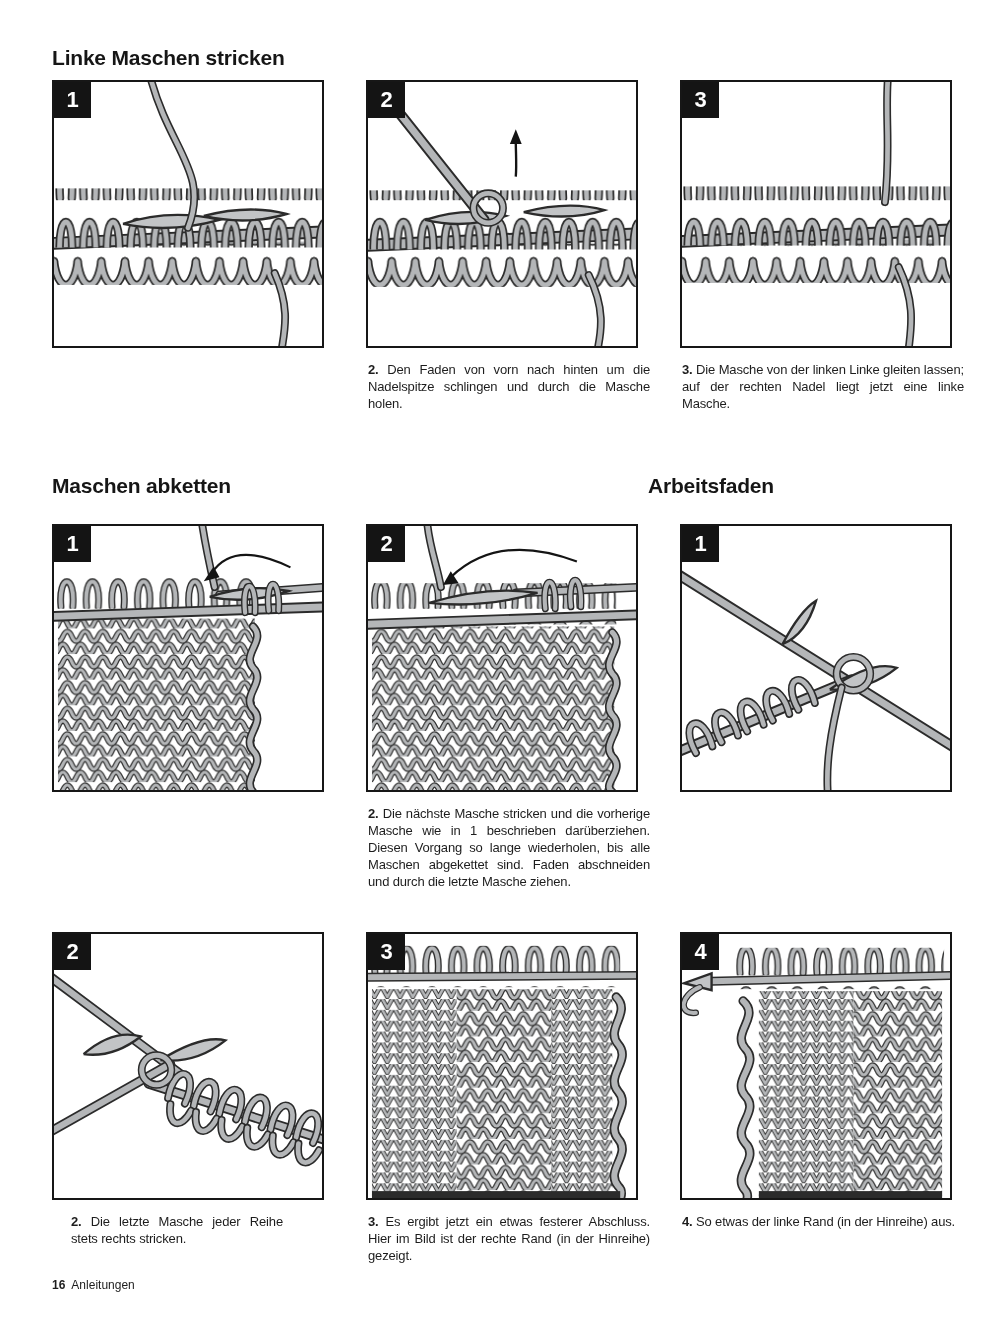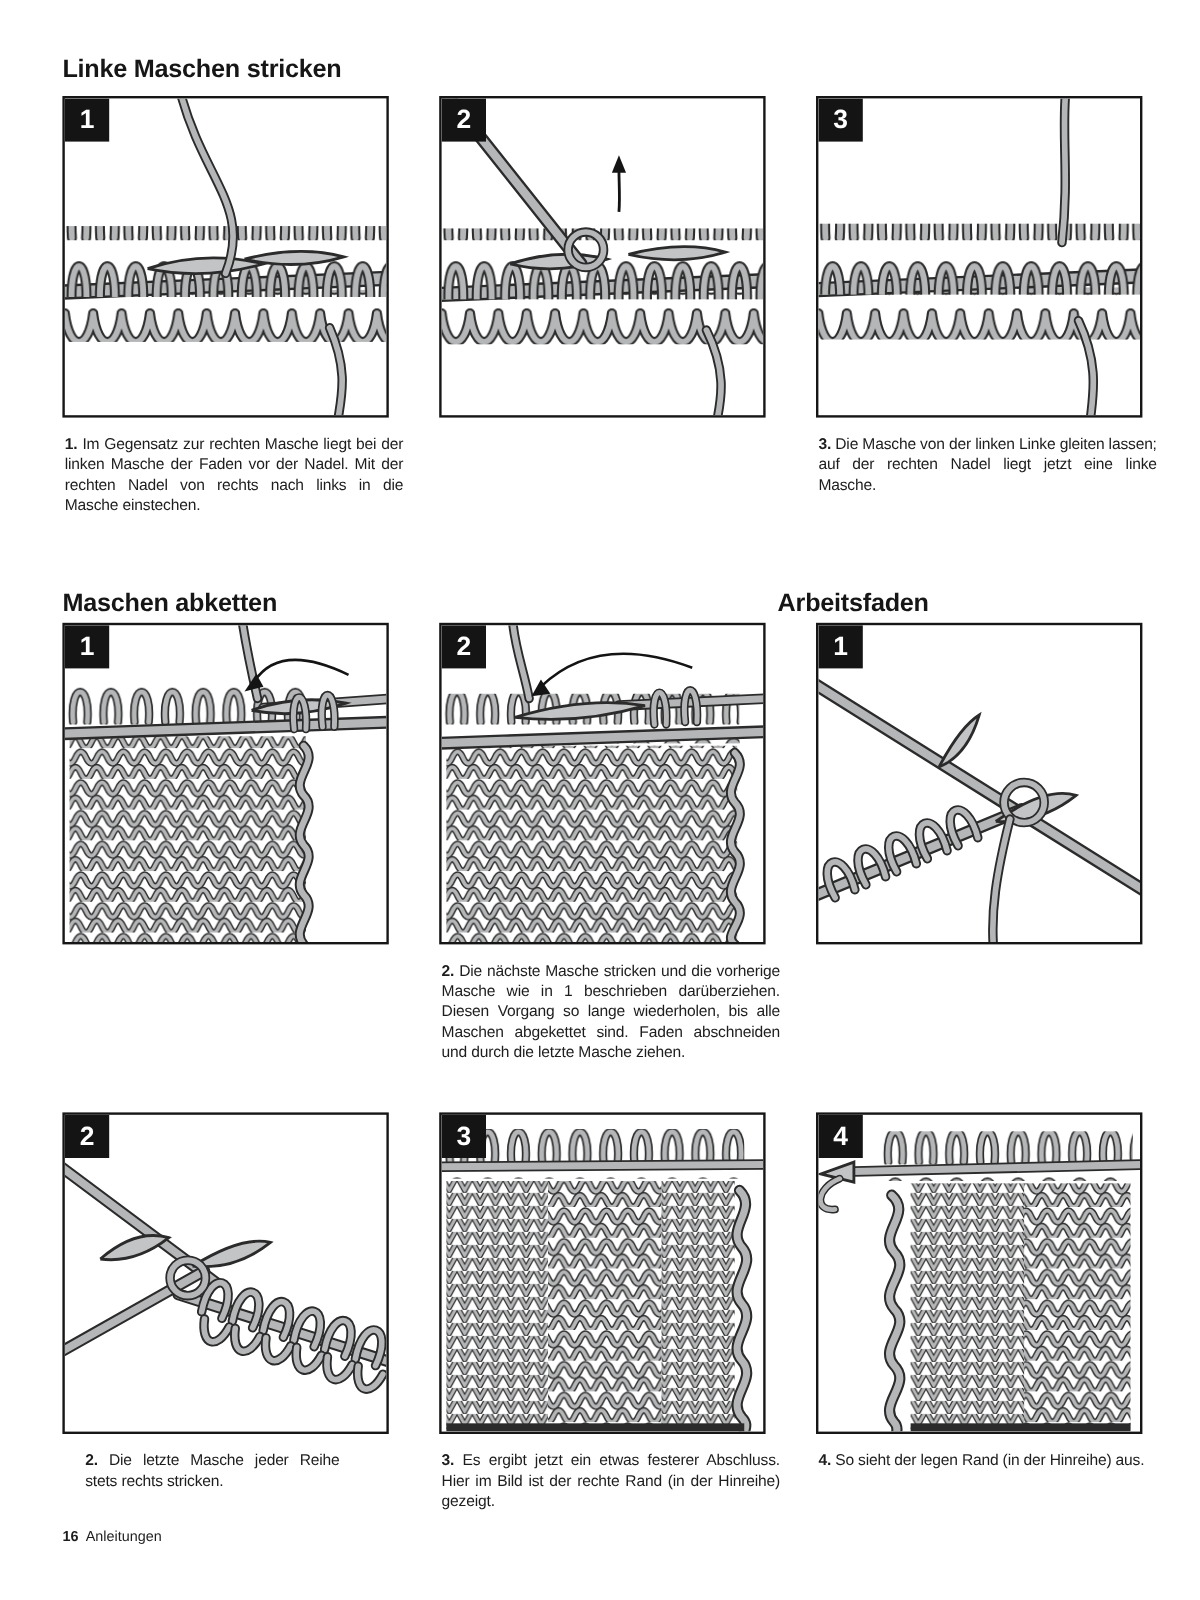--- a/index.html
+++ b/index.html
@@ -1,19 +1,19 @@
 <!DOCTYPE html>
 <html><head>
 <meta charset="utf-8">
 <style>
   html,body{margin:0;padding:0;background:#ffffff;}
   body{width:1000px;height:1333px;font-family:"Liberation Sans",sans-serif;color:#1d1d1d;overflow:hidden;}
   .page{padding:46px 48px 0 52px;box-sizing:border-box;width:1000px;height:1325px;position:relative;}
   .sec-title{font-size:21px;font-weight:bold;letter-spacing:-0.2px;color:#161616;margin:0 0 10px 0;}
-  .title-row{display:grid;grid-template-columns:272px 272px 272px;column-gap:26px;margin-top:62px;margin-bottom:4px;}
+  .title-row{display:grid;grid-template-columns:272px 272px 272px;column-gap:26px;margin-top:62px;margin-bottom:26px;}
   .title-row .sec-title{margin:0;}
   .figrow{display:grid;grid-template-columns:272px 272px 272px;column-gap:42px;align-items:start;}
   .panel{width:272px;height:268px;border:2px solid #161616;box-sizing:border-box;background:#fff;position:relative;overflow:hidden;}
   .panel svg{position:absolute;left:0;top:0;width:100%;height:100%;}
   .badge{position:absolute;left:0;top:0;width:37px;height:36px;background:#141414;color:#ffffff;
          font-size:22px;font-weight:bold;display:flex;align-items:center;justify-content:center;z-index:3;}
   .cap{font-size:13px;line-height:17px;letter-spacing:-0.15px;text-align:justify;margin:13px 0 0 2px;width:282px;}
   .cap .num{font-weight:bold;}
   .cap.narrow{width:212px;margin-left:19px;}
   .cap.oneline{text-align:left;}
@@ -88,24 +88,20 @@
           <path class="y" stroke-width="9" d="M-6,164 L278,152"></path>
           <rect x="-4" y="108" width="280" height="60" fill="url(#loopTop)"></rect>
           <path class="leaf" d="M70,144 Q118,128 168,140 Q118,154 70,144"></path>
           <path class="leaf" d="M152,136 Q198,124 236,134 Q196,146 152,136"></path>
           <path class="o" stroke-width="8" d="M98,-4 C118,70 158,92 136,148"></path>
           <path class="y" stroke-width="4.8" d="M98,-4 C118,70 158,92 136,148"></path>
           <path class="o" stroke-width="8" d="M224,194 C240,230 234,252 231,272"></path>
           <path class="y" stroke-width="4.8" d="M224,194 C240,230 234,252 231,272"></path>
         </svg>
       </div>
-      <figcaption class="cap">
-        <span class="num">1.</span>
-        <span>Im Gegensatz zur rechten Masche liegt bei der linken Masche der Faden vor der Nadel. Mit der rechten Nadel von rechts nach links in die Masche einstechen.</span>
-      </figcaption>
     </figure>
 
     <figure style="margin:0">
       <div class="panel">
         <div class="badge">2</div>
         <svg viewBox="0 0 272 268">
           <rect x="-4" y="164" width="280" height="44" fill="url(#chainBottom)"></rect>
           <path class="o" stroke-width="13" d="M-6,166 L278,154"></path>
           <path class="y" stroke-width="9" d="M-6,166 L278,154"></path>
           <rect x="-4" y="110" width="280" height="60" fill="url(#loopTop)"></rect>
@@ -114,20 +110,24 @@
           <path class="o" stroke-width="11" d="M2,-6 L118,140"></path>
           <path class="y" stroke-width="7" d="M2,-6 L118,140"></path>
           <circle class="o" stroke-width="8" cx="122" cy="128" r="15"></circle>
           <circle class="y" stroke-width="4.8" cx="122" cy="128" r="15"></circle>
           <path class="ink" stroke-width="2.4" d="M150,96 C151,84 150,72 150,60"></path>
           <polygon class="inkf" points="150,48 144,63 156,63"></polygon>
           <path class="o" stroke-width="8" d="M224,196 C242,232 236,256 233,272"></path>
           <path class="y" stroke-width="4.8" d="M224,196 C242,232 236,256 233,272"></path>
         </svg>
       </div>
+      <figcaption class="cap">
+        <span class="num">2.</span>
+        <span>Den Faden von vorn nach hinten um die Nadelspitze schlingen und durch die Masche holen.</span>
+      </figcaption>
     </figure>
 
     <figure style="margin:0">
       <div class="panel">
         <div class="badge">3</div>
         <svg viewBox="0 0 272 268">
           <rect x="-4" y="160" width="280" height="44" fill="url(#chainBottom)"></rect>
           <path class="o" stroke-width="13" d="M-6,162 L278,150"></path>
           <path class="y" stroke-width="9" d="M-6,162 L278,150"></path>
           <rect x="-4" y="106" width="280" height="60" fill="url(#loopTop)"></rect>
@@ -299,21 +299,21 @@
           <path class="o" stroke-width="9" d="M30,48 L278,42"></path>
           <path class="y" stroke-width="6" d="M30,48 L278,42"></path>
           <polygon class="leaf" points="30,40 2,50 30,57"></polygon>
           <path class="o" stroke-width="6.5" d="M18,54 C-2,62 -4,82 14,80"></path>
           <path class="y" stroke-width="4" d="M18,54 C-2,62 -4,82 14,80"></path>
           <rect class="shadow" x="78" y="261" width="186" height="7"></rect>
         </svg>
       </div>
       <figcaption class="cap oneline">
         <span class="num">4.</span>
-        <span>So sieht der legen Rand (in der Hinreihe) aus.</span>
+        <span>So etwas der linke Rand (in der Hinreihe) aus.</span>
       </figcaption>
     </figure>
   </div>
 
   <div class="footer">
     <span class="pg">16</span><span>Anleitungen</span>
   </div>
 
 </div>
 

